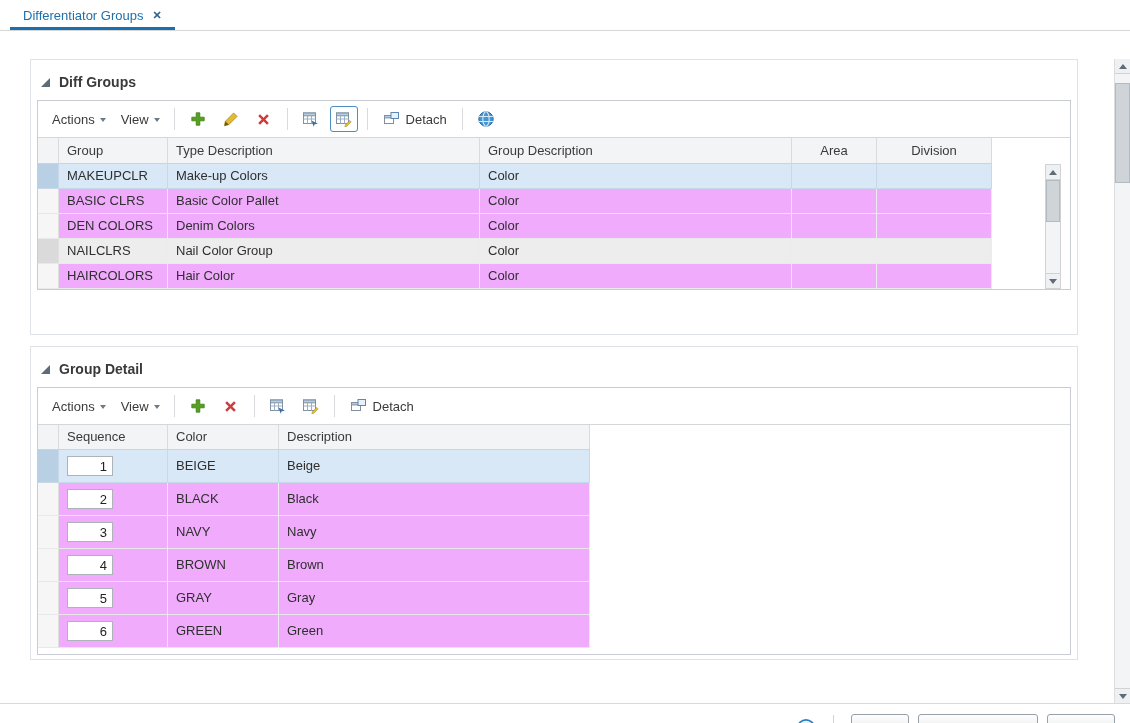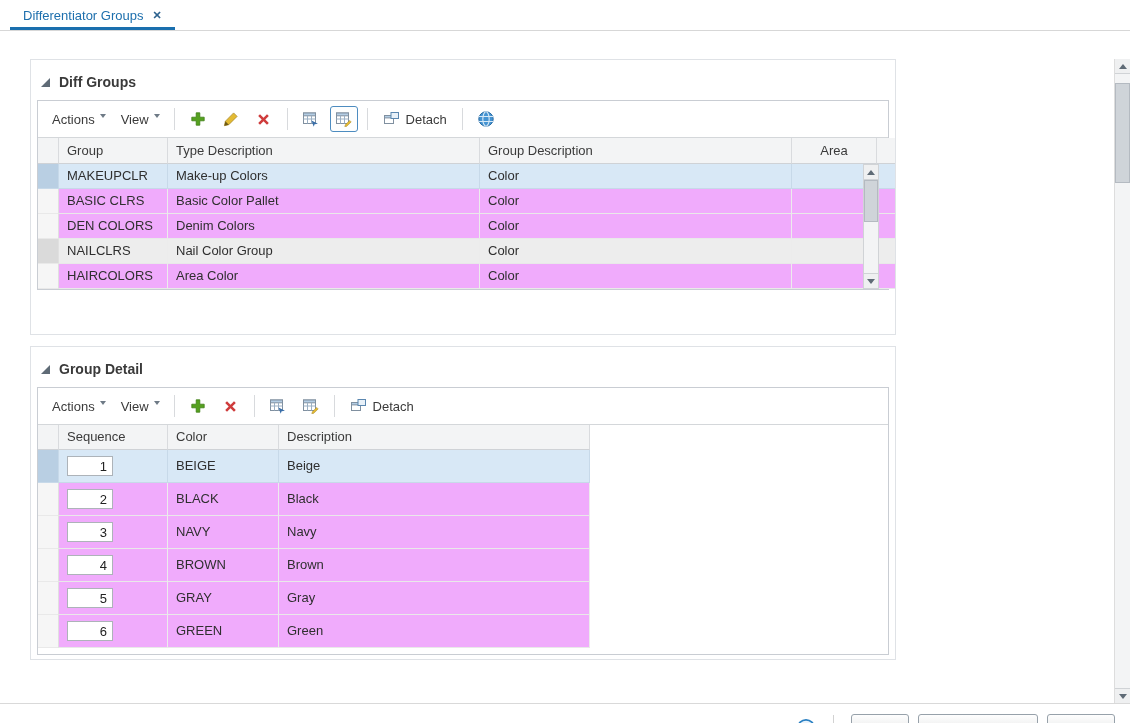--- a/index.html
+++ b/index.html
@@ -8,32 +8,32 @@
 
   
   .tabbar{height:31px;border-bottom:1px solid #d7d7d7;display:flex;align-items:flex-end;padding-left:10px;background:#fff;}
   .tab{display:flex;align-items:center;gap:9px;padding:6px 13px 4px;border-bottom:3px solid #1a6fae;cursor:pointer;}
   .tab-label{color:#1d6fad;font-size:13px;white-space:nowrap;}
   .tab-close{color:#2e638f;font-size:11px;font-weight:bold;line-height:1;}
 
   
   .main{position:relative;height:644px;background:#fff;}
 
-  .panel{width:866px;margin-left:30px;border:1px solid #dfe2e6;background:#fff;overflow:hidden;}
+  .panel{width:1048px;margin-left:30px;border:1px solid #dfe2e6;background:#fff;overflow:hidden;}
   .panel1{margin-top:28px;height:276px;}
   .panel2{margin-top:11px;height:314px;}
   .panel-header{display:flex;align-items:center;gap:9px;padding:14px 10px 10px 10px;}
   .disclosure{width:0;height:0;border-left:9px solid transparent;border-bottom:9px solid #5f6b76;cursor:pointer;}
   .panel-title{font-size:14px;font-weight:bold;color:#3a3a3a;}
 
   .component{margin:0 6px;border:1px solid #c9cdd3;background:#fff;}
 
   
   .toolbar{height:37px;display:flex;align-items:center;padding:0 9px;gap:5px;border-bottom:1px solid #d4d7da;background:#fff;}
-  .tb-menu{display:flex;align-items:flex-start;gap:5px;padding:4px 5px;font-size:13px;color:#3a3a3a;cursor:pointer;white-space:nowrap;}
+  .tb-menu{display:flex;align-items:center;gap:5px;padding:4px 5px;font-size:13px;color:#3a3a3a;cursor:pointer;white-space:nowrap;}
   .caret{width:0;height:0;border-left:3.5px solid transparent;border-right:3.5px solid transparent;border-top:4.5px solid #6e7a86;margin-top:2px;}
   .tb-sep{width:1px;height:22px;background:#d8dadd;margin:0 4px;}
   .tb-icon{width:28px;height:26px;display:flex;align-items:center;justify-content:center;background:transparent;border:1px solid transparent;padding:0;cursor:pointer;}
   .tb-icon.boxed{border:1px solid #4d8cc0;border-radius:3px;background:#fdfefe;}
   .tb-btn{display:flex;align-items:center;gap:6px;font-size:13px;color:#3a3a3a;background:none;border:none;padding:4px 6px;cursor:pointer;font-family:inherit;}
 
   
   .tablewrap{position:relative;}
   .dg-grid{display:grid;grid-template-columns:21px 109px 312px 312px 85px 115px;}
   .gd-grid{display:grid;grid-template-columns:21px 109px 111px 311px;}
@@ -190,21 +190,21 @@
               <div class="tcell rowsel"></div>
               <div class="tcell">NAILCLRS</div>
               <div class="tcell">Nail Color Group</div>
               <div class="tcell">Color</div>
               <div class="tcell num"></div>
               <div class="tcell num"></div>
             </div>
             <div class="dg-grid trow">
               <div class="tcell rowsel"></div>
               <div class="tcell">HAIRCOLORS</div>
-              <div class="tcell">Area Color</div>
+              <div class="tcell">Hair Color</div>
               <div class="tcell">Color</div>
               <div class="tcell num"></div>
               <div class="tcell num"></div>
             </div>
           </div>
         <div class="vsb">
           <div class="sb-btn up">
               <span class="arr-up"></span>
             </div>
           <div class="sb-thumb" style="height:42px"></div>

